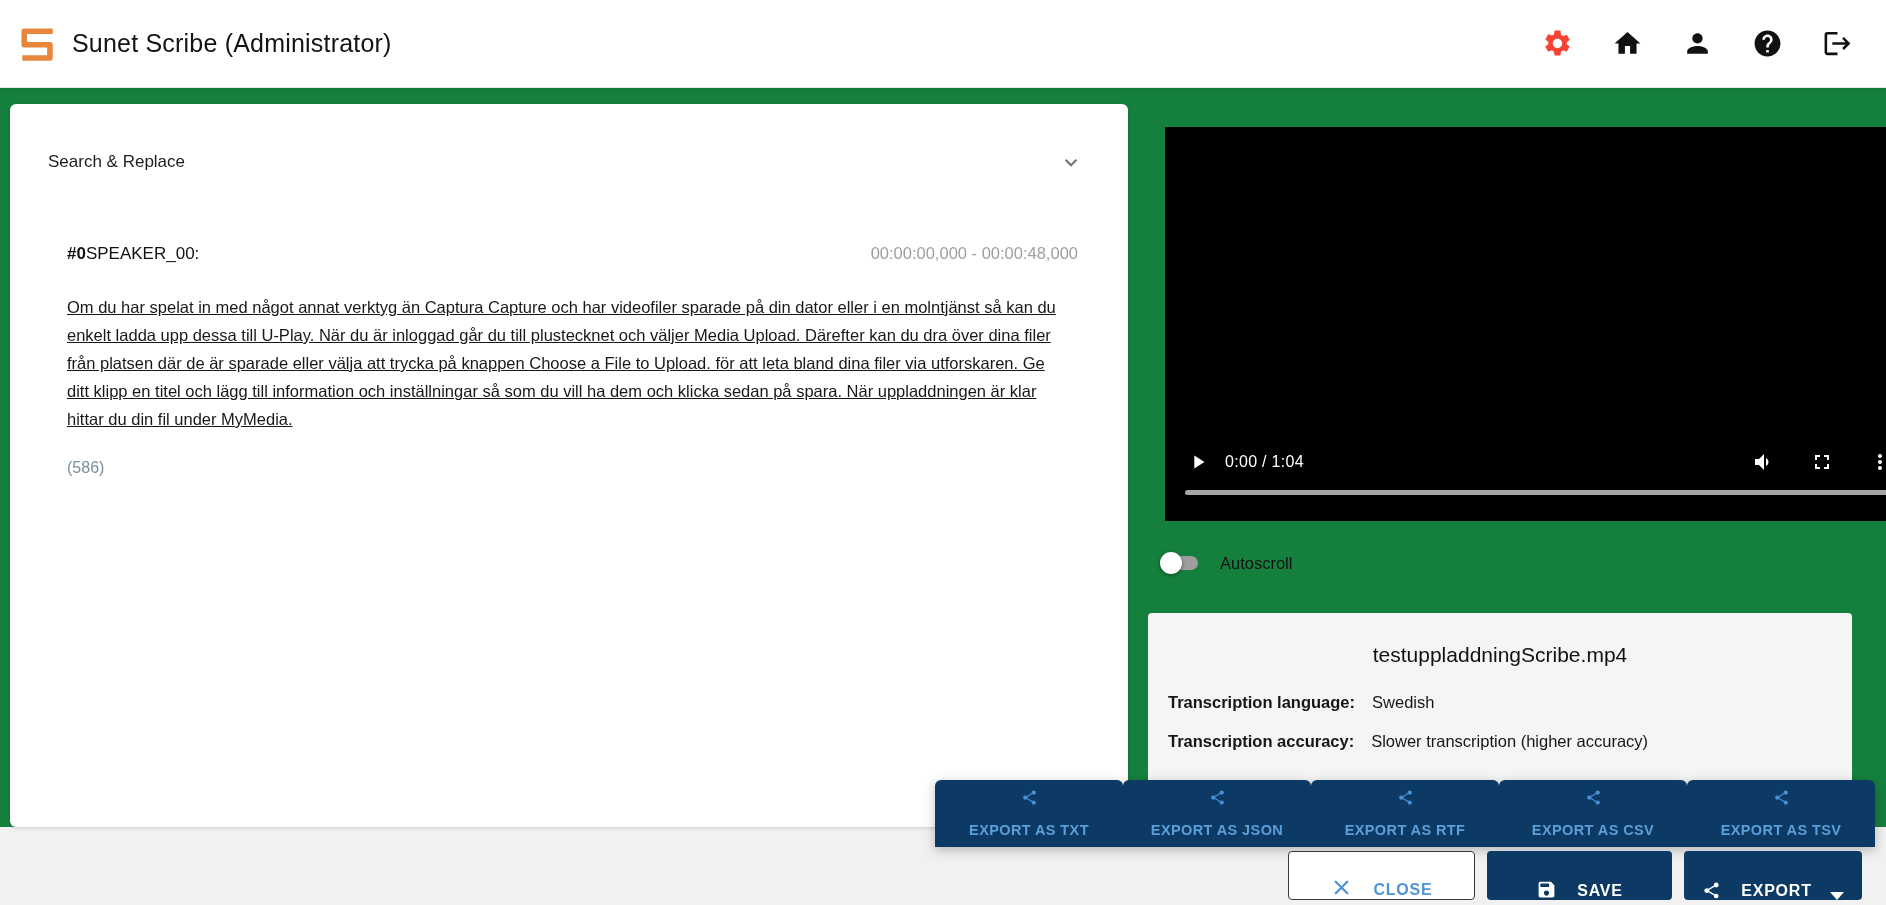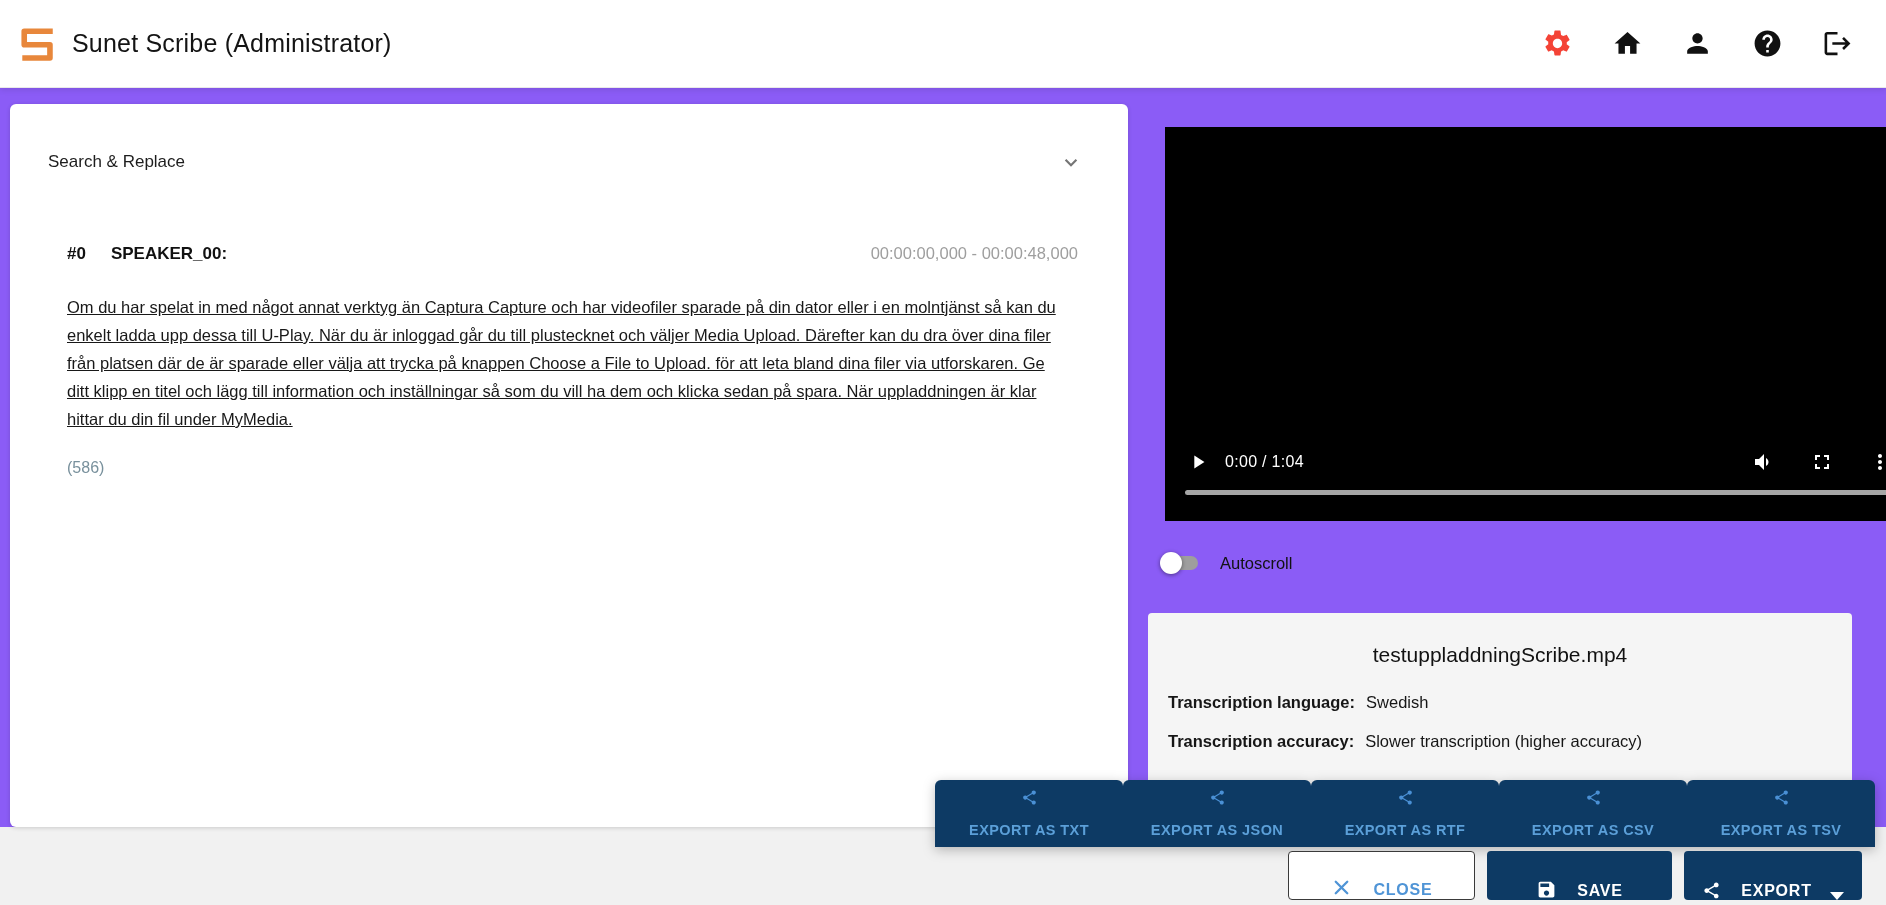--- a/index.html
+++ b/index.html
@@ -1,18 +1,18 @@
 <!DOCTYPE html>
 <html><head>
 <meta charset="utf-8">
 <style>
   * { margin:0; padding:0; box-sizing:border-box; }
   html,body { background:#fff; }
   body { font-family:"Liberation Sans", sans-serif; color:#1a1a1a; }
-  .app { position:relative; width:1886px; height:905px; overflow:hidden; background:#8b5cf6; }
+  .app { position:relative; width:1886px; height:905px; overflow:hidden; background:#15803d; }
 
   
   .header {
     position:absolute; top:0; left:0; width:100%; height:88px; background:#fff;
     display:flex; align-items:center; padding:0 26px 0 16px; z-index:30;
     border-bottom:1px solid #e9e9e9; box-shadow:0 2px 6px rgba(0,0,0,0.10);
   }
   .logo { width:42px; height:42px; margin-right:14px; flex:0 0 auto; }
   .app-title { font-size:25px; font-weight:500; color:#141414; letter-spacing:0.2px; }
   .header-spacer { flex:1; }
@@ -28,21 +28,21 @@
     position:absolute; left:10px; top:104px; width:1118px; height:723px;
     background:#fff; border-radius:6px; box-shadow:0 1px 4px rgba(0,0,0,0.16); z-index:2;
   }
   .accordion { position:absolute; top:36px; left:38px; right:44px; height:44px;
     display:flex; align-items:center; justify-content:space-between; cursor:pointer; }
   .accordion-label { font-size:17px; color:#1d1d1d; }
   .accordion svg { width:26px; height:26px; }
   .segment { position:absolute; top:140px; left:57px; right:50px; }
   .seg-head { display:flex; align-items:baseline; }
   .seg-idx { font-weight:700; font-size:17px; color:#111; }
-  .seg-speaker { font-weight:700; font-size:17px; color:#111; margin-left:25px; }
+  .seg-speaker { font-weight:400; font-size:17px; color:#111; }
   .seg-time { margin-left:auto; font-size:16.5px; color:#9e9e9e; }
   .seg-text { margin-top:29px; width:1002px; font-size:16.5px; line-height:28px; color:#181818;text-decoration:underline; }
   .seg-count { margin-top:26px; font-size:16px; color:#78909c; }
 
   
   .video { position:absolute; left:1148px; top:127px; width:749px; height:394px; background:#000; z-index:2;margin-left:17px; }
   .video-controls { position:absolute; left:0; right:0; top:318px; height:34px;
     display:flex; align-items:center; padding:0 22px; color:#fff; }
   .vc-play { background:none; border:none; cursor:pointer; display:flex; }
   .vc-play svg { width:22px; height:22px; }
@@ -61,21 +61,21 @@
     background:#fff; box-shadow:0 1px 4px rgba(0,0,0,0.45); }
   .autoscroll-label { margin-left:16px; font-size:16.5px; color:#121212; }
 
   
   .info-card { position:absolute; left:1148px; top:613px; width:704px; height:214px;
     background:#f5f5f5; border-radius:4px; z-index:2; }
   .file-title { text-align:center; margin-top:30px; font-size:21px; font-weight:400; color:#111; }
   .info-line { margin:26px 0 0 20px; font-size:16.5px; color:#161616; }
   .info-line:last-child { margin-top:20px; }
   .info-label { font-weight:700; }
-  .info-value { margin-left:11px; }
+  .info-value { margin-left:17px; }
 
   
   .export-menu { position:absolute; left:935px; top:780px; width:940px; height:67px;
     display:flex; z-index:20; filter:drop-shadow(0 3px 6px rgba(0,0,0,0.25)); }
   .export-item { flex:1 1 0; background:#0d3a64; border:none; cursor:pointer;
     display:flex; flex-direction:column; align-items:center; justify-content:center; gap:16px;
     border-radius:6px 6px 0 0; }
   .export-item svg { width:17px; height:17px; }
   .export-item-label { font-size:14.5px; font-weight:700; color:#5b9fd8; letter-spacing:0.4px; }
 

